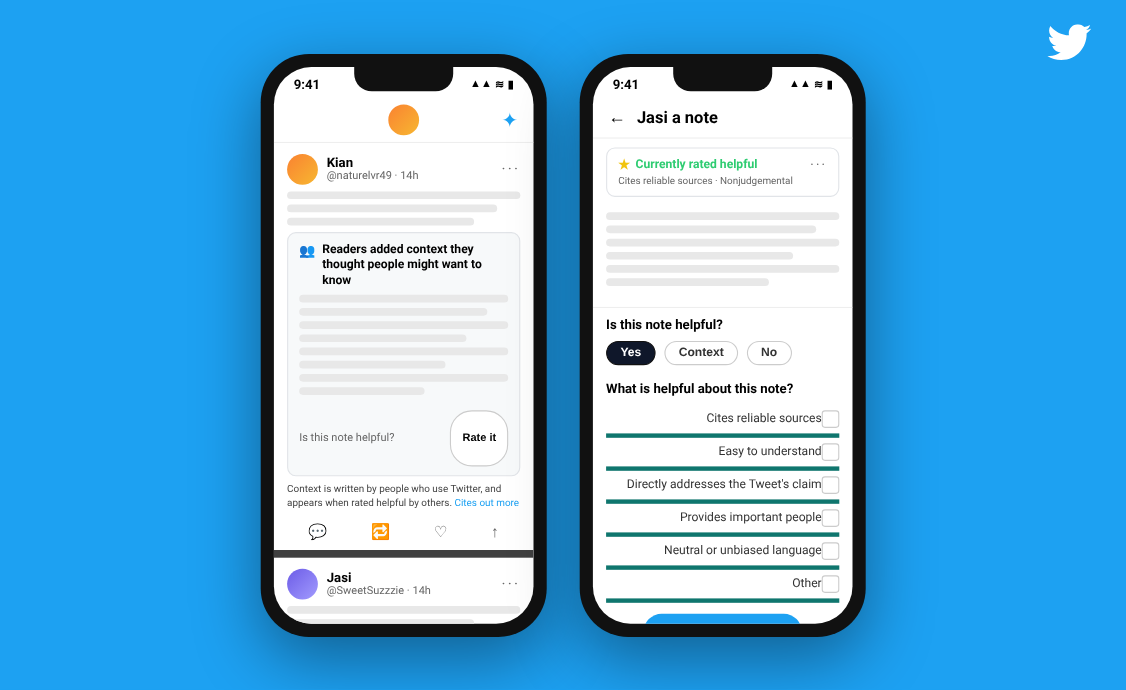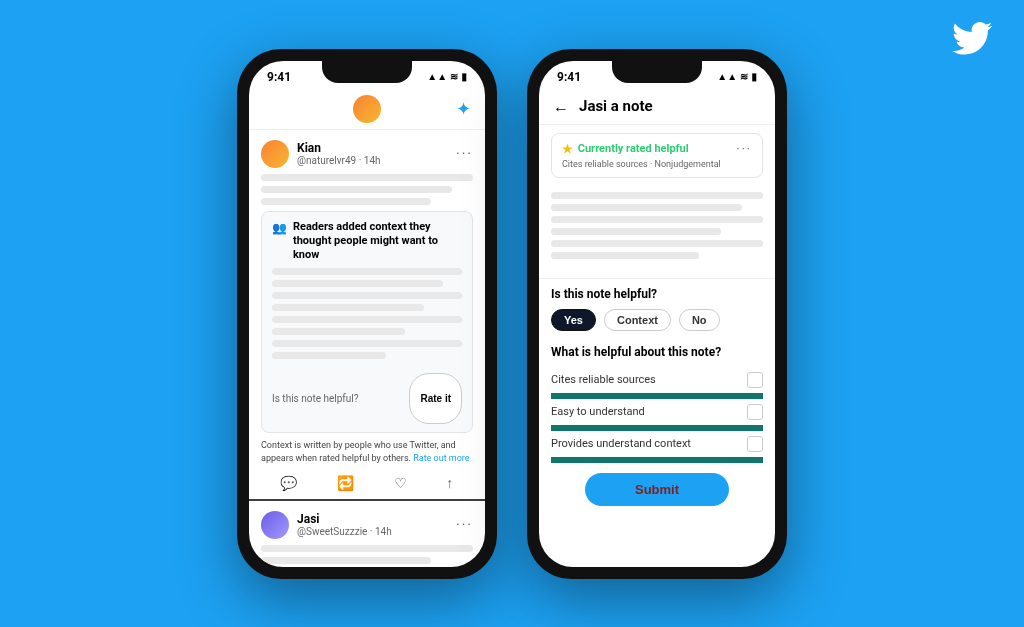--- a/index.html
+++ b/index.html
@@ -97,21 +97,21 @@
     .avatar-small.kian {
       background: linear-gradient(135deg, #fa8231, #f7b731);
     }
     .avatar-small.jasi {
       background: linear-gradient(135deg, #6c5ce7, #a29bfe);
     }
 
     
     .tweet {
       padding: 10px 12px 6px 12px;
-      border-bottom: 2px solid #404040;
+      border-bottom: 7px solid #404040;
     }
 
     .tweet-header {
       display: flex;
       align-items: center;
       gap: 8px;
       margin-bottom: 6px;
     }
 
     .tweet-user-info { flex: 1; }
@@ -319,23 +319,23 @@
     .helpful-about-title {
       font-size: 12px;
       font-weight: 700;
       color: #000;
       margin-bottom: 8px;
     }
 
     .checkbox-item {
       display: flex;
       align-items: center;
-      justify-content: space-between;
+      justify-content: flex-end;
       padding: 5px 0;
-      border-bottom: 6px solid #0f766e;
+      border-bottom: 4px solid #0f766e;
     }
 
     .checkbox-label {
       font-size: 11px;
       color: #333;
     }
 
     .checkbox-box {
       width: 16px;
       height: 16px;
@@ -429,21 +429,21 @@
             <div class="line w60"></div>
           </div>
           <div class="helpful-bar">
             <span class="helpful-text">Is this note helpful?</span>
             <button class="rate-btn">Rate it</button>
           </div>
         </div>
 
         <div class="context-footer">
           <span>Context is written by people who use Twitter, and appears when rated helpful by others.</span>
-          <a class="link" href="#">Rate out more</a>
+          <a class="link" href="#">Cites out more</a>
         </div>
 
         <div class="tweet-actions">
           <span class="tweet-action-icon">💬</span>
           <span class="tweet-action-icon">🔁</span>
           <span class="tweet-action-icon">♡</span>
           <span class="tweet-action-icon">↑</span>
         </div>
       </div>
 
@@ -515,21 +515,33 @@
 
         <div class="checkbox-item">
           <span class="checkbox-label">Cites reliable sources</span>
           <div class="checkbox-box"></div>
         </div>
         <div class="checkbox-item">
           <span class="checkbox-label">Easy to understand</span>
           <div class="checkbox-box"></div>
         </div>
         <div class="checkbox-item">
-          <span class="checkbox-label">Provides understand context</span>
+          <span class="checkbox-label">Directly addresses the Tweet's claim</span>
+          <div class="checkbox-box"></div>
+        </div>
+        <div class="checkbox-item">
+          <span class="checkbox-label">Provides important people</span>
+          <div class="checkbox-box"></div>
+        </div>
+        <div class="checkbox-item">
+          <span class="checkbox-label">Neutral or unbiased language</span>
+          <div class="checkbox-box"></div>
+        </div>
+        <div class="checkbox-item">
+          <span class="checkbox-label">Other</span>
           <div class="checkbox-box"></div>
         </div>
       </div>
 
       <div class="submit-section">
         <button class="submit-btn">Submit</button>
       </div>
 
     </div>
   </div>

